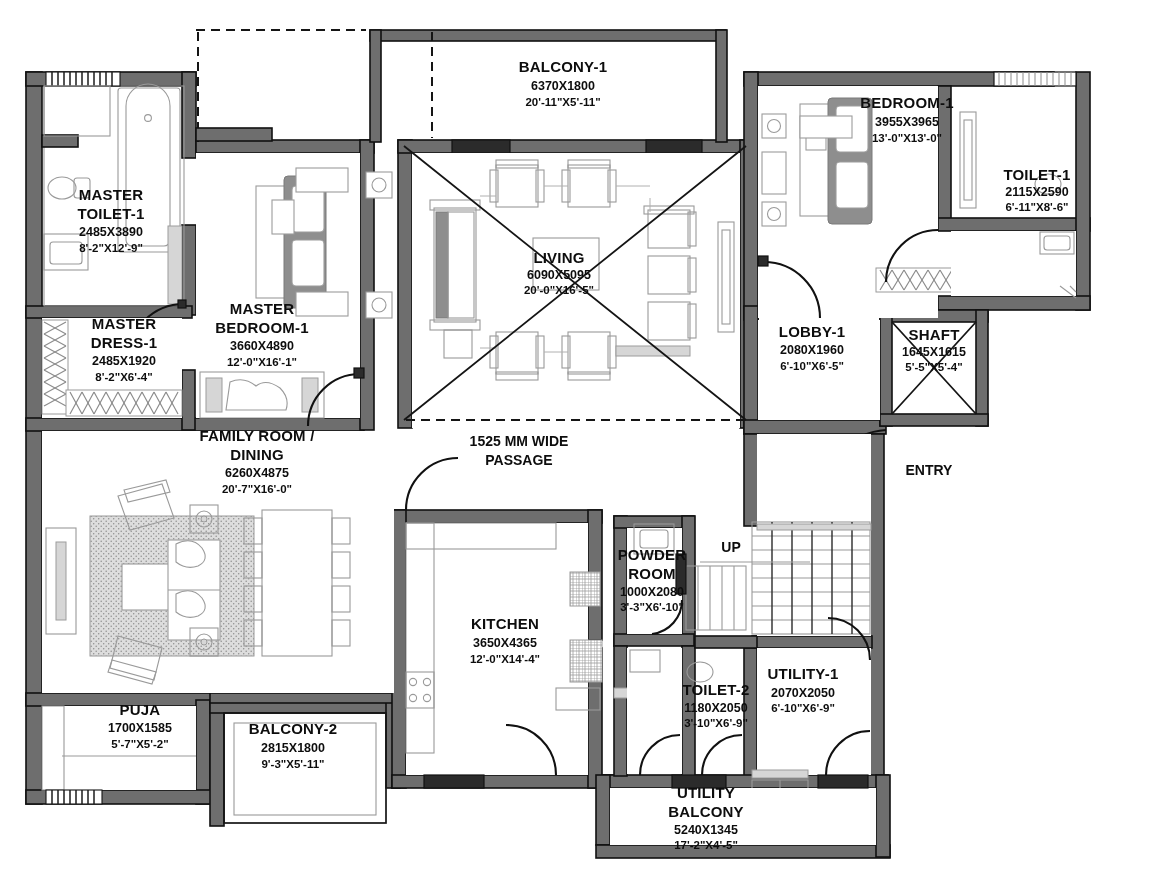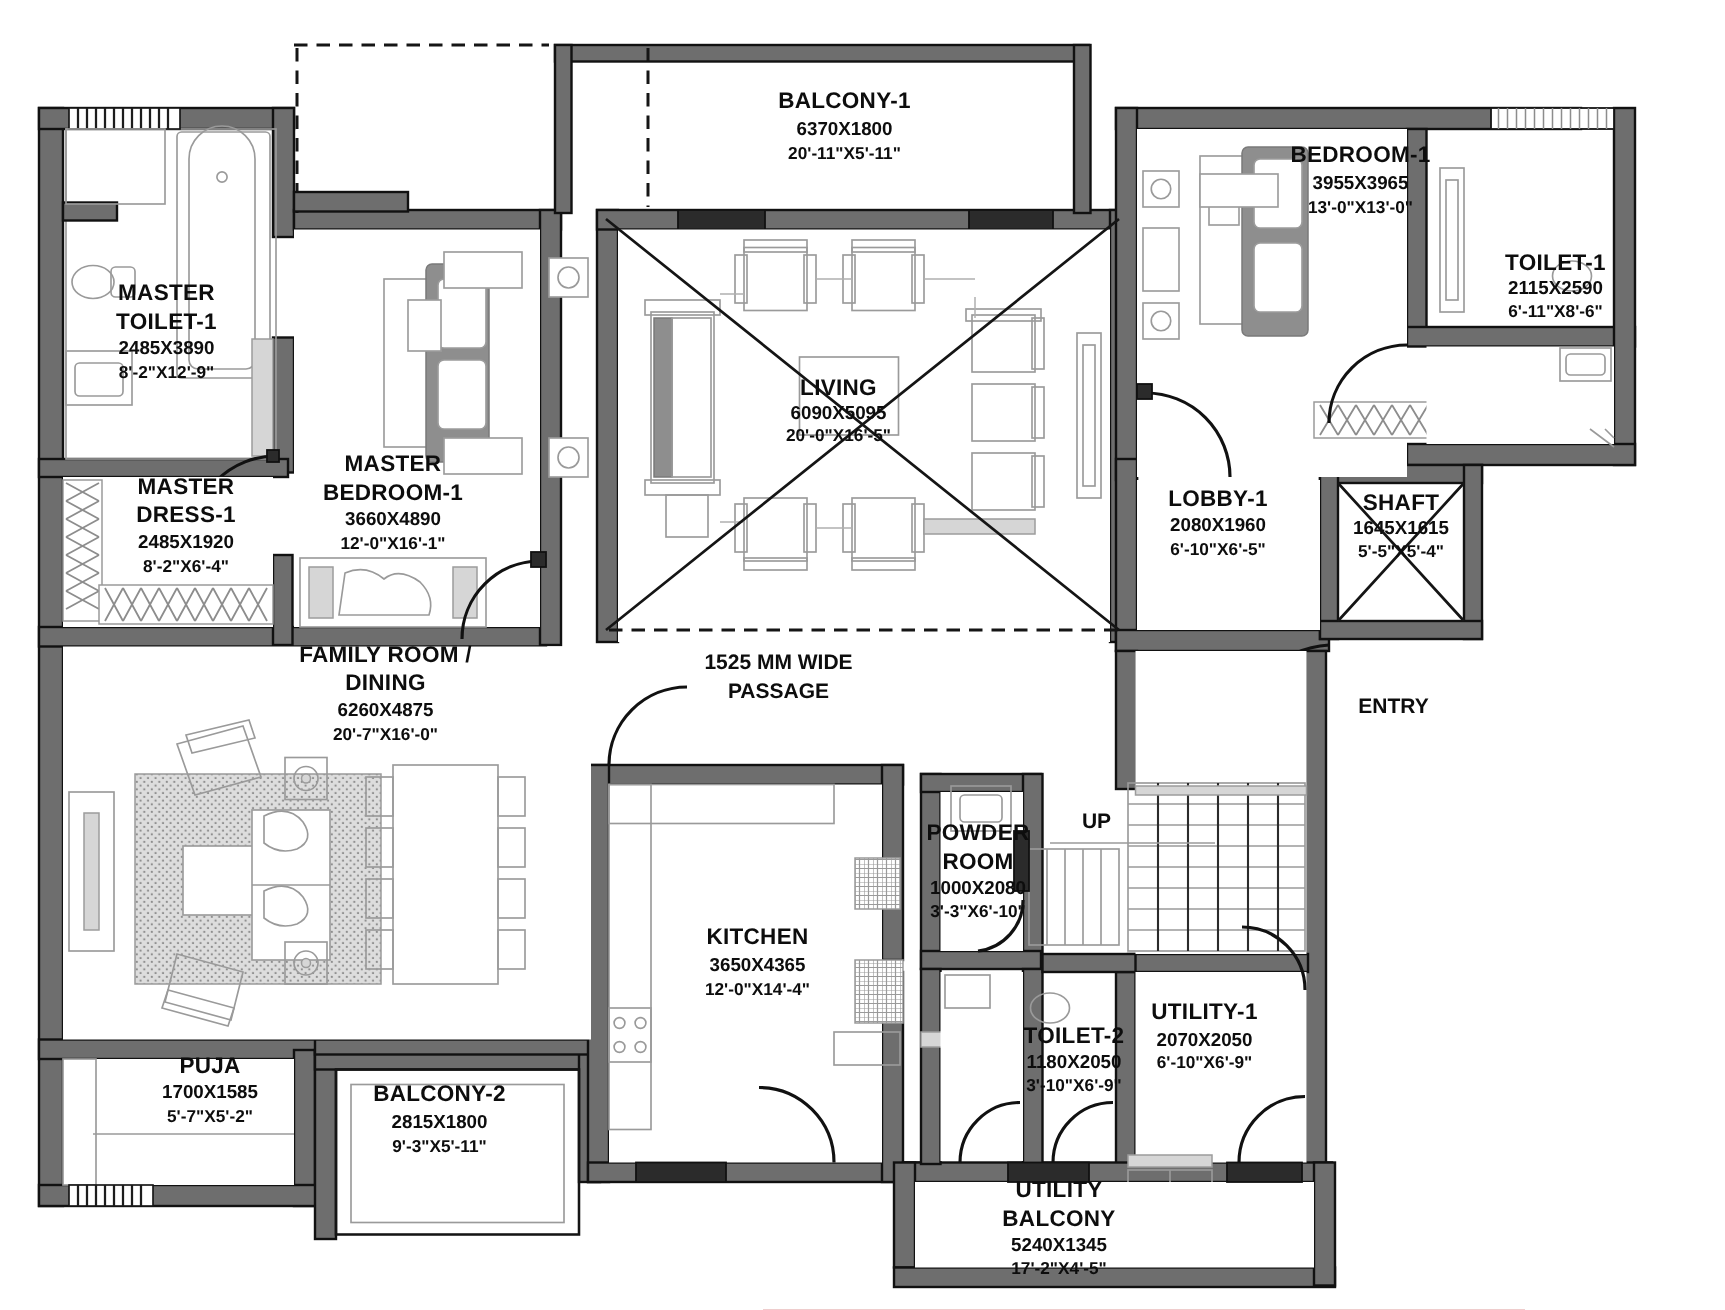--- a/index.html
+++ b/index.html
@@ -10,21 +10,21 @@
   body {
     width: 1150px;
     height: 873px;
     font-family: "Liberation Sans", sans-serif;
     overflow: hidden;
   }
   #plan-root {
     position: relative;
     width: 1150px;
     height: 873px;
-    background: #b91c1c;
+    background: #f9a8d4;
     text-align: right;
   }
   svg#floorplan {
     display: block;
     width: 1150px;
     height: 873px;
   }
   
   .wall-thick { fill: #6e6e6e; stroke: #111111; stroke-width: 1.6; }
   .wall-dark  { fill: #2b2b2b; stroke: #111111; stroke-width: 1.2; }

